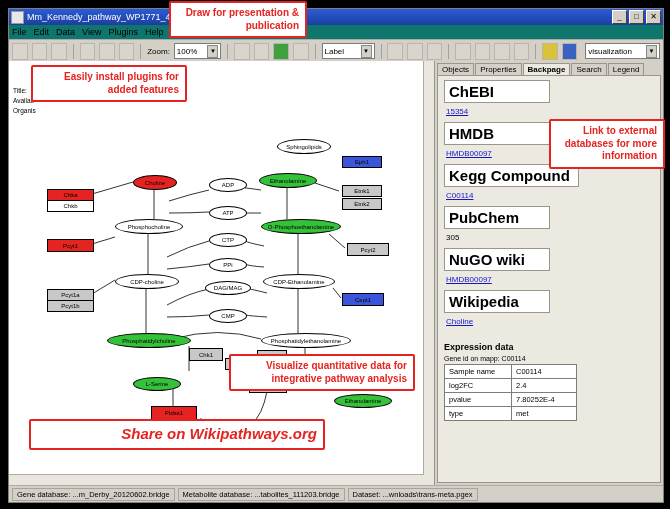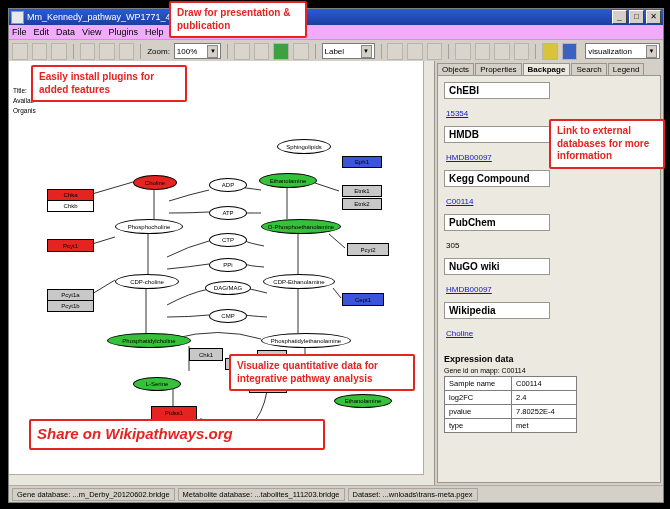--- a/index.html
+++ b/index.html
@@ -3,21 +3,21 @@
 <meta charset="utf-8">
 <style>
   html,body{margin:0;padding:0;background:#000;}
   body{width:670px;height:509px;overflow:hidden;font-family:"Liberation Sans",sans-serif;}
   #app{position:absolute;left:8px;top:8px;width:654px;height:493px;background:#d4d0c8;border:1px solid #808080;}
   .titlebar{height:16px;background:linear-gradient(#2a5bd7,#1c3f9e);color:#fff;font-size:9px;display:flex;align-items:center;padding:0 2px;}
   .titlebar .tb-icon{width:11px;height:11px;background:#e8e8e8;border:1px solid #999;margin-right:3px;}
   .titlebar .tb-title{flex:1;white-space:nowrap;overflow:hidden;}
   .tb-btns{display:flex;gap:2px;}
   .tb-btns span{width:13px;height:12px;background:#d4d0c8;border:1px solid #fff;border-right-color:#404040;border-bottom-color:#404040;font-size:8px;line-height:11px;text-align:center;color:#000;}
-  .menubar{height:14px;background:#f0abfc;border-bottom:1px solid #b0aca4;display:flex;align-items:center;font-size:9px;padding-left:3px;gap:7px;}
+  .menubar{height:14px;background:#0f766e;border-bottom:1px solid #b0aca4;display:flex;align-items:center;font-size:9px;padding-left:3px;gap:7px;}
   .toolbar{height:22px;background:#d4d0c8;display:flex;align-items:center;padding:0 3px;gap:4px;border-bottom:1px solid #b0aca4;font-size:9px;}
   .tbtn{width:15px;height:15px;background:#d9d5cd;border:1px solid #b9b5ad;display:inline-block;}
   .tbtn.grn{background:#3fa03f;}
   .tbtn.blu{background:#3a63c0;}
   .tbtn.ylw{background:#d8c33a;}
   .sep{width:1px;height:15px;background:#a0a0a0;margin:0 2px;}
   .combo{height:14px;border:1px solid #7b7b7b;background:#fff;font-size:8px;display:flex;align-items:center;padding:0 2px;}
   .combo .arrow{margin-left:auto;width:9px;height:11px;background:#d4d0c8;border:1px solid #888;font-size:6px;line-height:10px;text-align:center;}
   .body{position:absolute;left:0;right:0;top:52px;bottom:17px;display:flex;}
   .leftpane{width:425px;position:relative;background:#fff;border-right:1px solid #9a968e;}
@@ -28,32 +28,32 @@
   .grn{background:#35c23a;}
   .red{background:#e52421;}
   .blu{background:#3a55d9;}
   .ylw{background:#f1e500;}
   .wht{background:#fff;}
   .rightpane{flex:1;background:#d4d0c8;display:flex;flex-direction:column;}
   .tabs{display:flex;font-size:8px;height:14px;align-items:flex-end;padding-left:2px;gap:1px;}
   .tab{background:#d4d0c8;border:1px solid #9a968e;border-bottom:none;padding:1px 4px;}
   .tab.active{background:#ece9e1;font-weight:bold;}
   .rpbody{flex:1;background:#ece9e1;border:1px solid #9a968e;margin:0 2px 2px 2px;overflow:hidden;position:relative;padding:4px 6px;}
-  .secthead{display:inline-block;background:#fff;border:1px solid #9a968e;font-size:10px;font-weight:bold;padding:2px 8px 2px 4px;margin-bottom:8px;min-width:92px;}
+  .secthead{display:inline-block;background:#fff;border:1px solid #9a968e;font-size:15px;font-weight:bold;padding:2px 8px 2px 4px;margin-bottom:2px;min-width:92px;}
   .link{color:#1414c8;text-decoration:underline;font-size:8px;display:block;margin:2px 0 6px 2px;}
   .plain{font-size:8px;margin:2px 0 6px 2px;}
   .exphead{font-size:9px;font-weight:bold;margin:16px 0 3px 0;}
   .geneid{font-size:7px;margin:0 0 2px 0;}
   table.ds{border-collapse:collapse;font-size:7.5px;}
   table.ds td{border:1px solid #7d7d7d;background:#fff;padding:1px 4px;height:11px;}
   table.ds td.k{width:58px;}
   table.ds td.v{width:56px;}
   .statusbar{position:absolute;left:0;right:0;bottom:0;height:16px;background:#d4d0c8;border-top:1px solid #b0aca4;display:flex;align-items:center;font-size:7.5px;padding:0 3px;gap:3px;}
   .statusbar .cell{border:1px solid #a8a49c;padding:1px 4px;background:#d4d0c8;}
-  .callout{position:absolute;background:#fff;border:2px solid #e52421;color:#e52421;font-weight:bold;text-align:left;font-size:10px;border-radius:2px;padding:4px 6px;line-height:1.25;}
+  .callout{position:absolute;background:#fff;border:2px solid #e52421;color:#e52421;font-weight:bold;text-align:right;font-size:10px;border-radius:2px;padding:4px 6px;line-height:1.25;}
   .callout.share{font-style:italic;font-size:15px;color:#e52421;border-width:2px;}
   .tlabel{position:absolute;font-size:6.5px;color:#000;}
   .scroll-v{position:absolute;right:0;top:0;bottom:0;width:10px;background:#e9e6de;border-left:1px solid #b0aca4;}
   .scroll-h{position:absolute;left:0;right:10px;bottom:0;height:10px;background:#e9e6de;border-top:1px solid #b0aca4;}
   svg.edges{position:absolute;inset:0;}
 </style>
 </head>
 <body>
 
 <div id="app">

